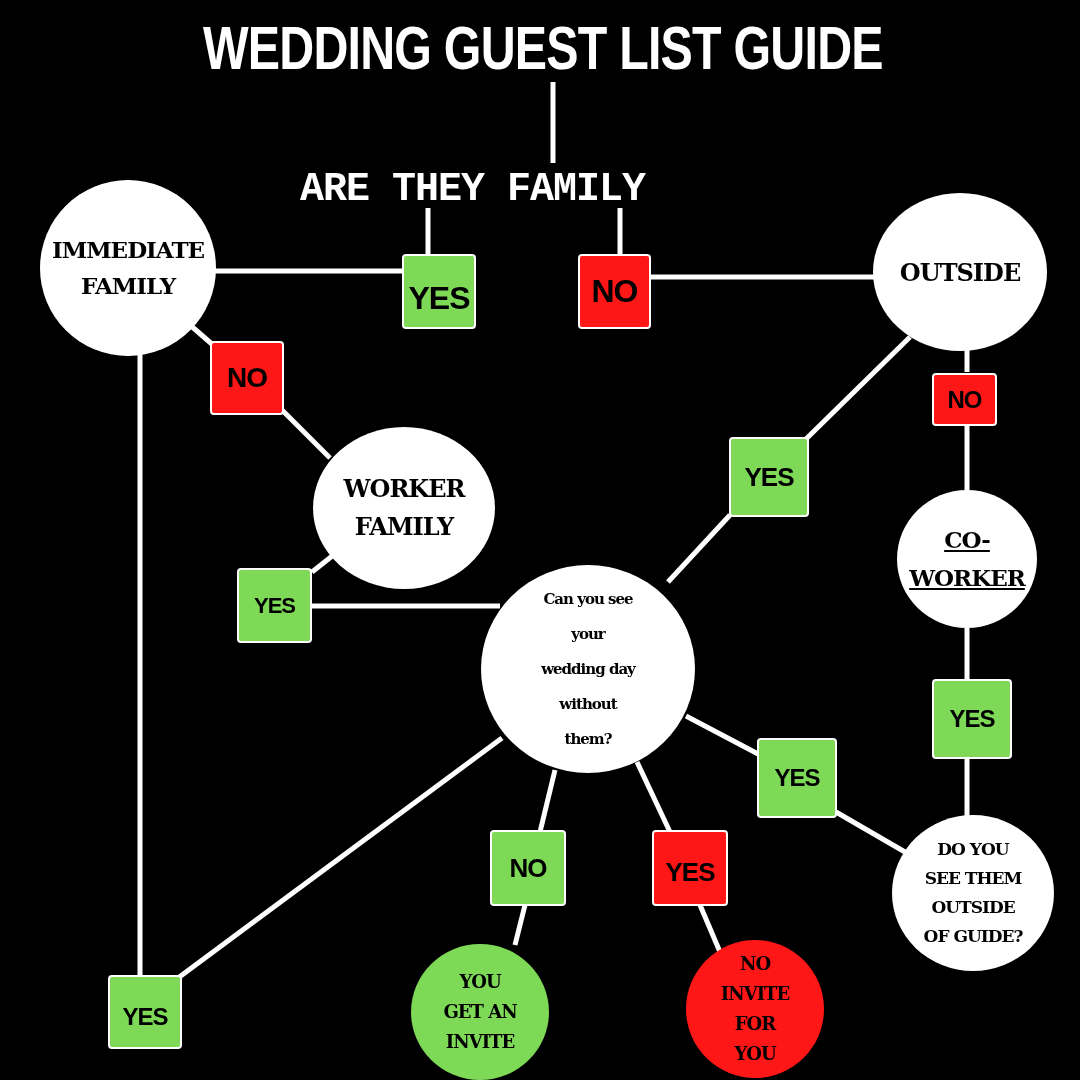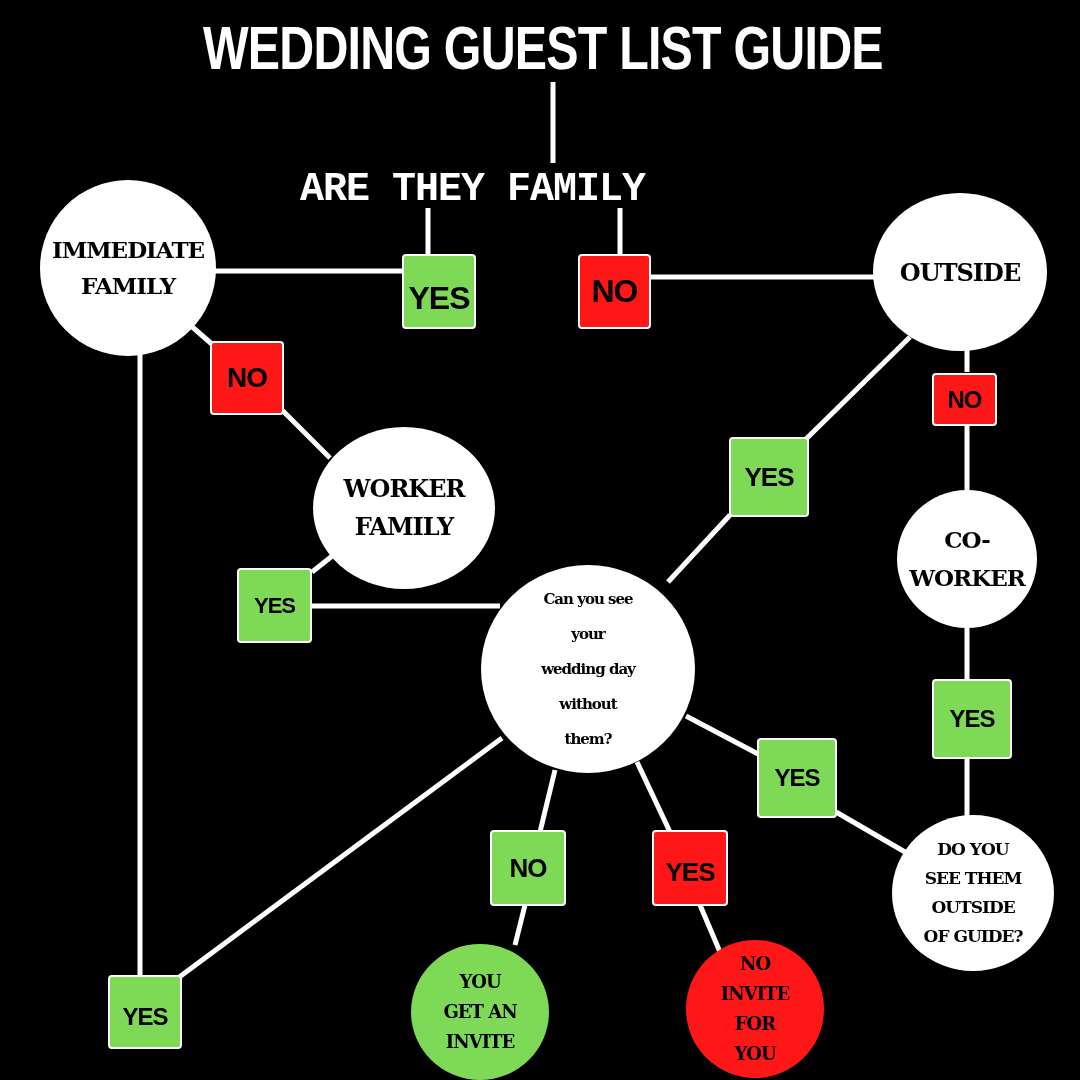--- a/index.html
+++ b/index.html
@@ -57,21 +57,21 @@
     <span>IMMEDIATE
 FAMILY</span>
   </div>
   <div class="node" style="left:873px;top:193px;width:174px;height:158px;font-size:24px;">
     <span>OUTSIDE</span>
   </div>
   <div class="node" style="left:313px;top:427px;width:182px;height:162px;font-size:24px;line-height:38px;">
     <span>WORKER
 FAMILY</span>
   </div>
-  <div class="node" style="left:897px;top:490px;width:140px;height:138px;font-size:23px;line-height:38px;">
+  <div class="node" style="left:897px;top:490px;width:140px;height:138px;font-size:23px;line-height:38px;text-decoration:underline;">
     <span>CO-
 WORKER</span>
   </div>
   <div class="node" style="left:481px;top:565px;width:214px;height:208px;font-size:15px;line-height:35px;">
     <span>Can you see
 your
 wedding day
 without
 them?</span>
   </div>

